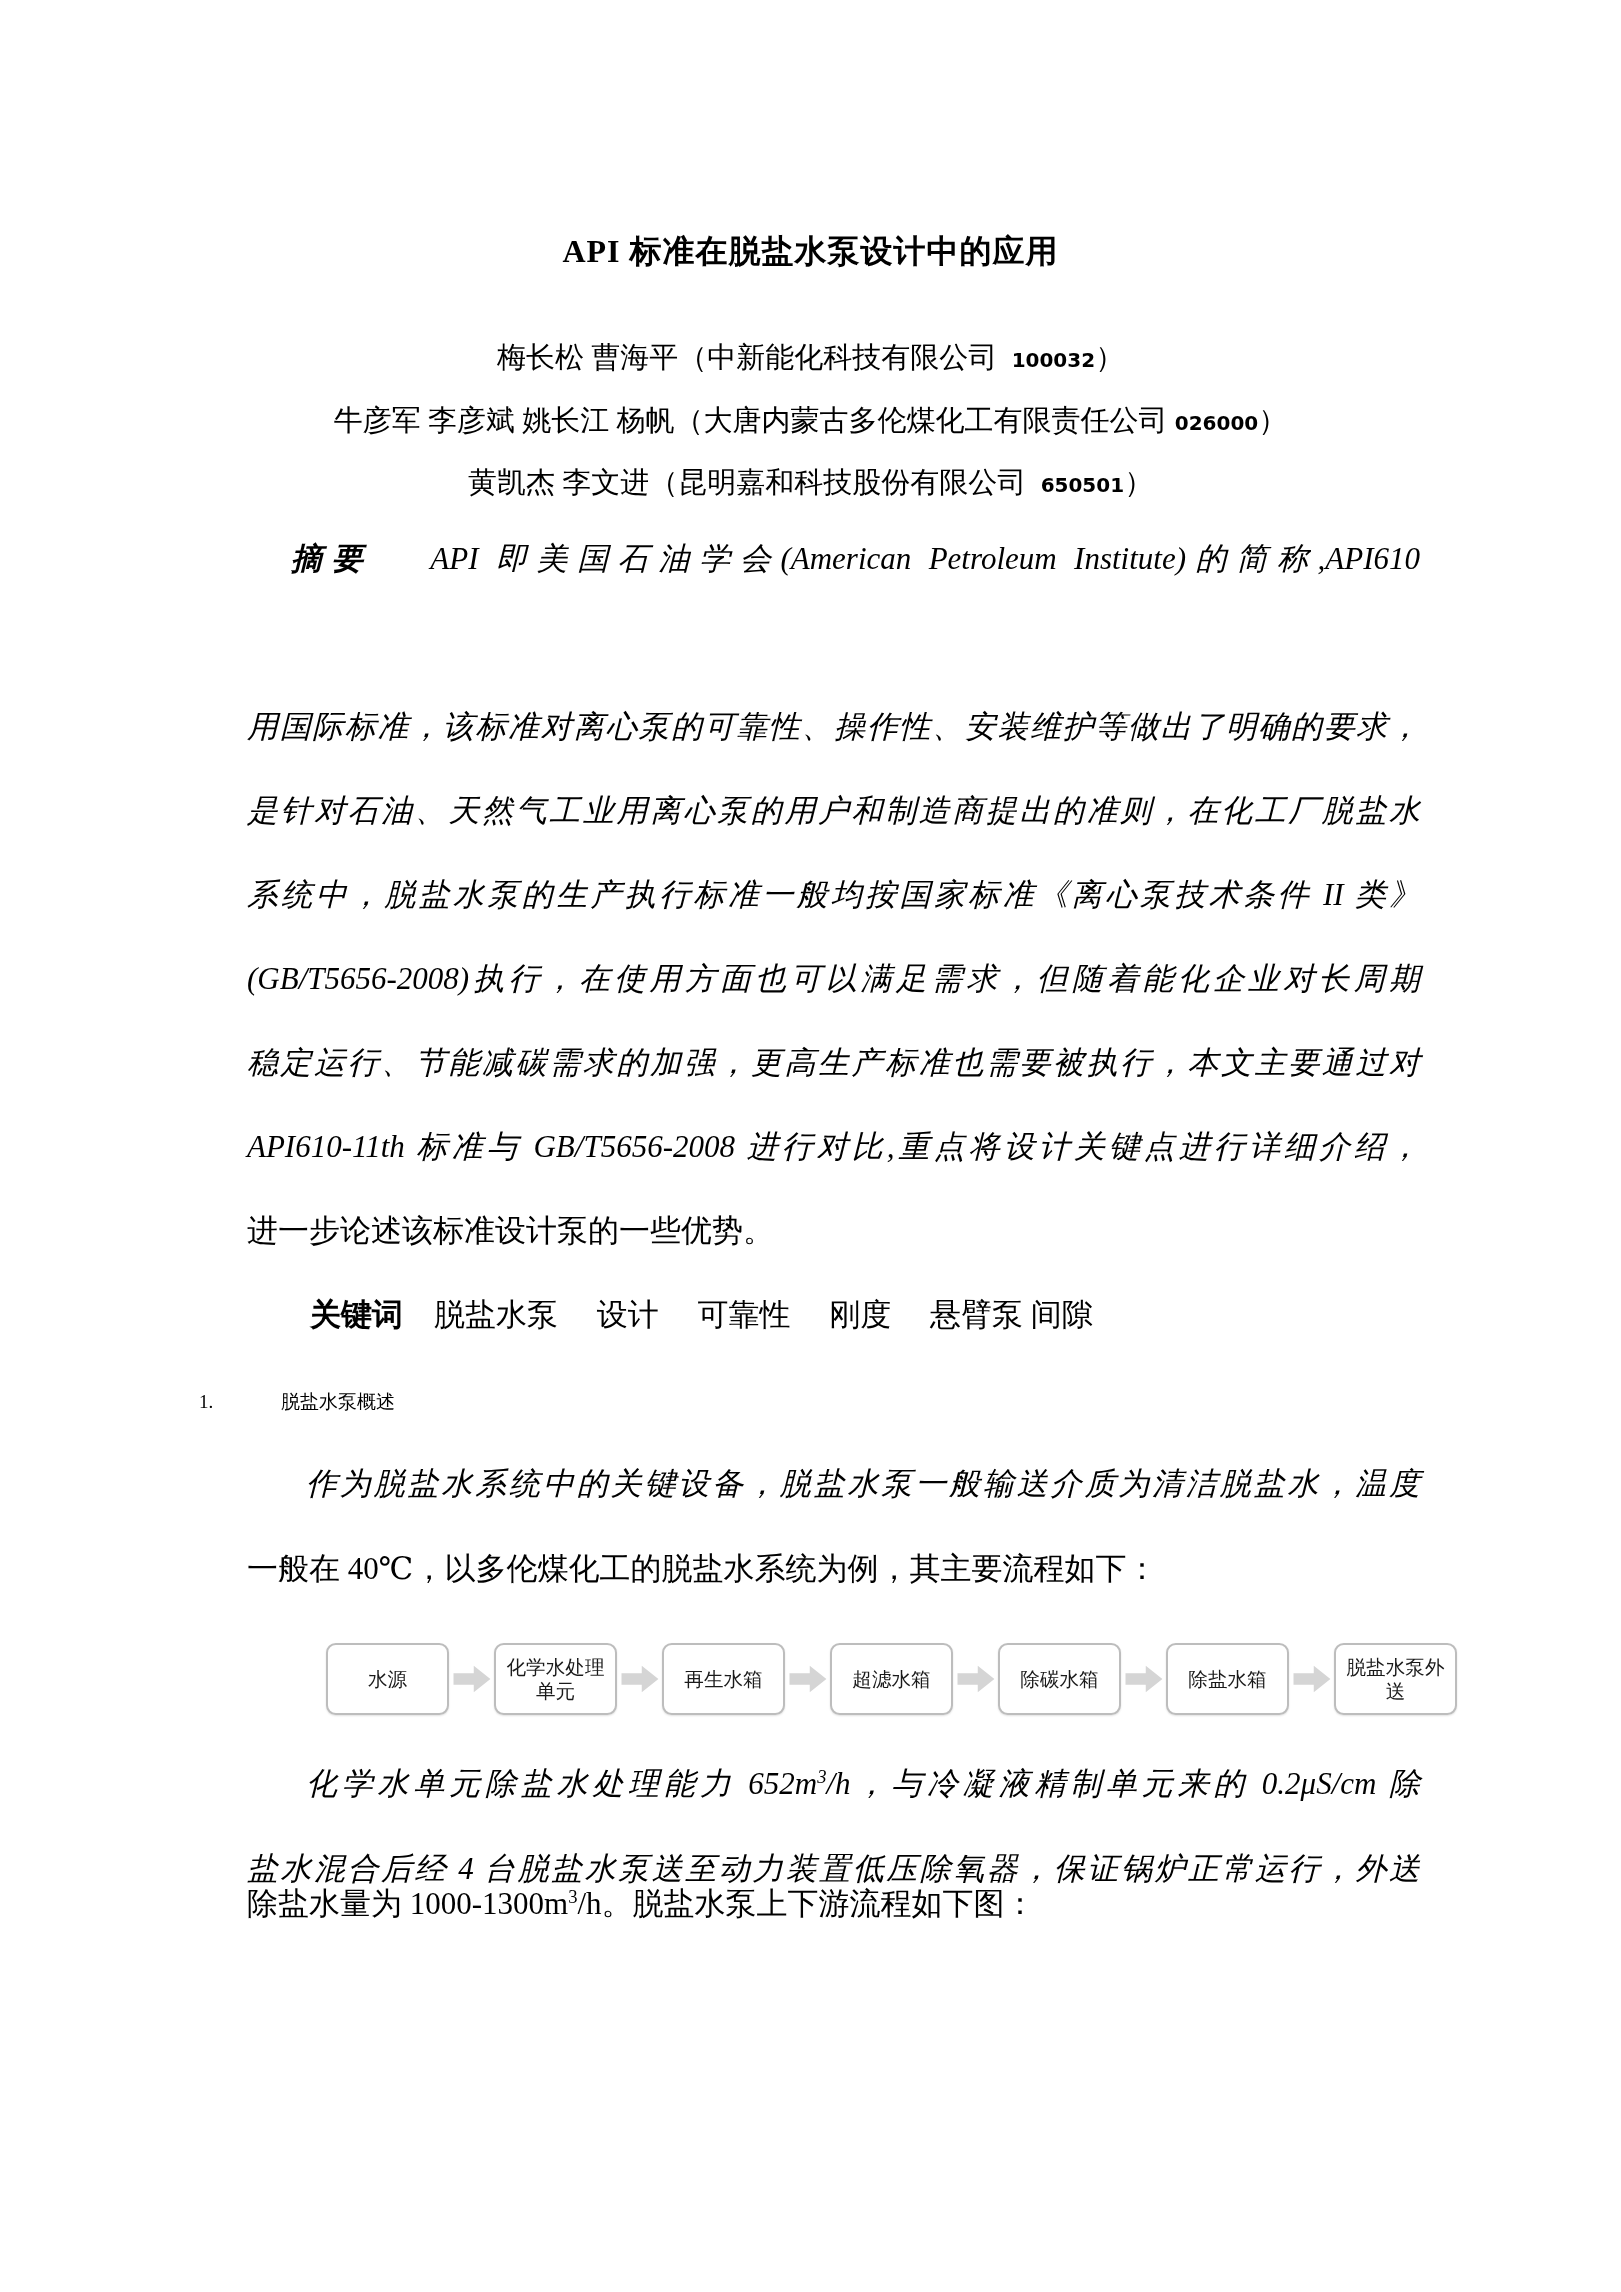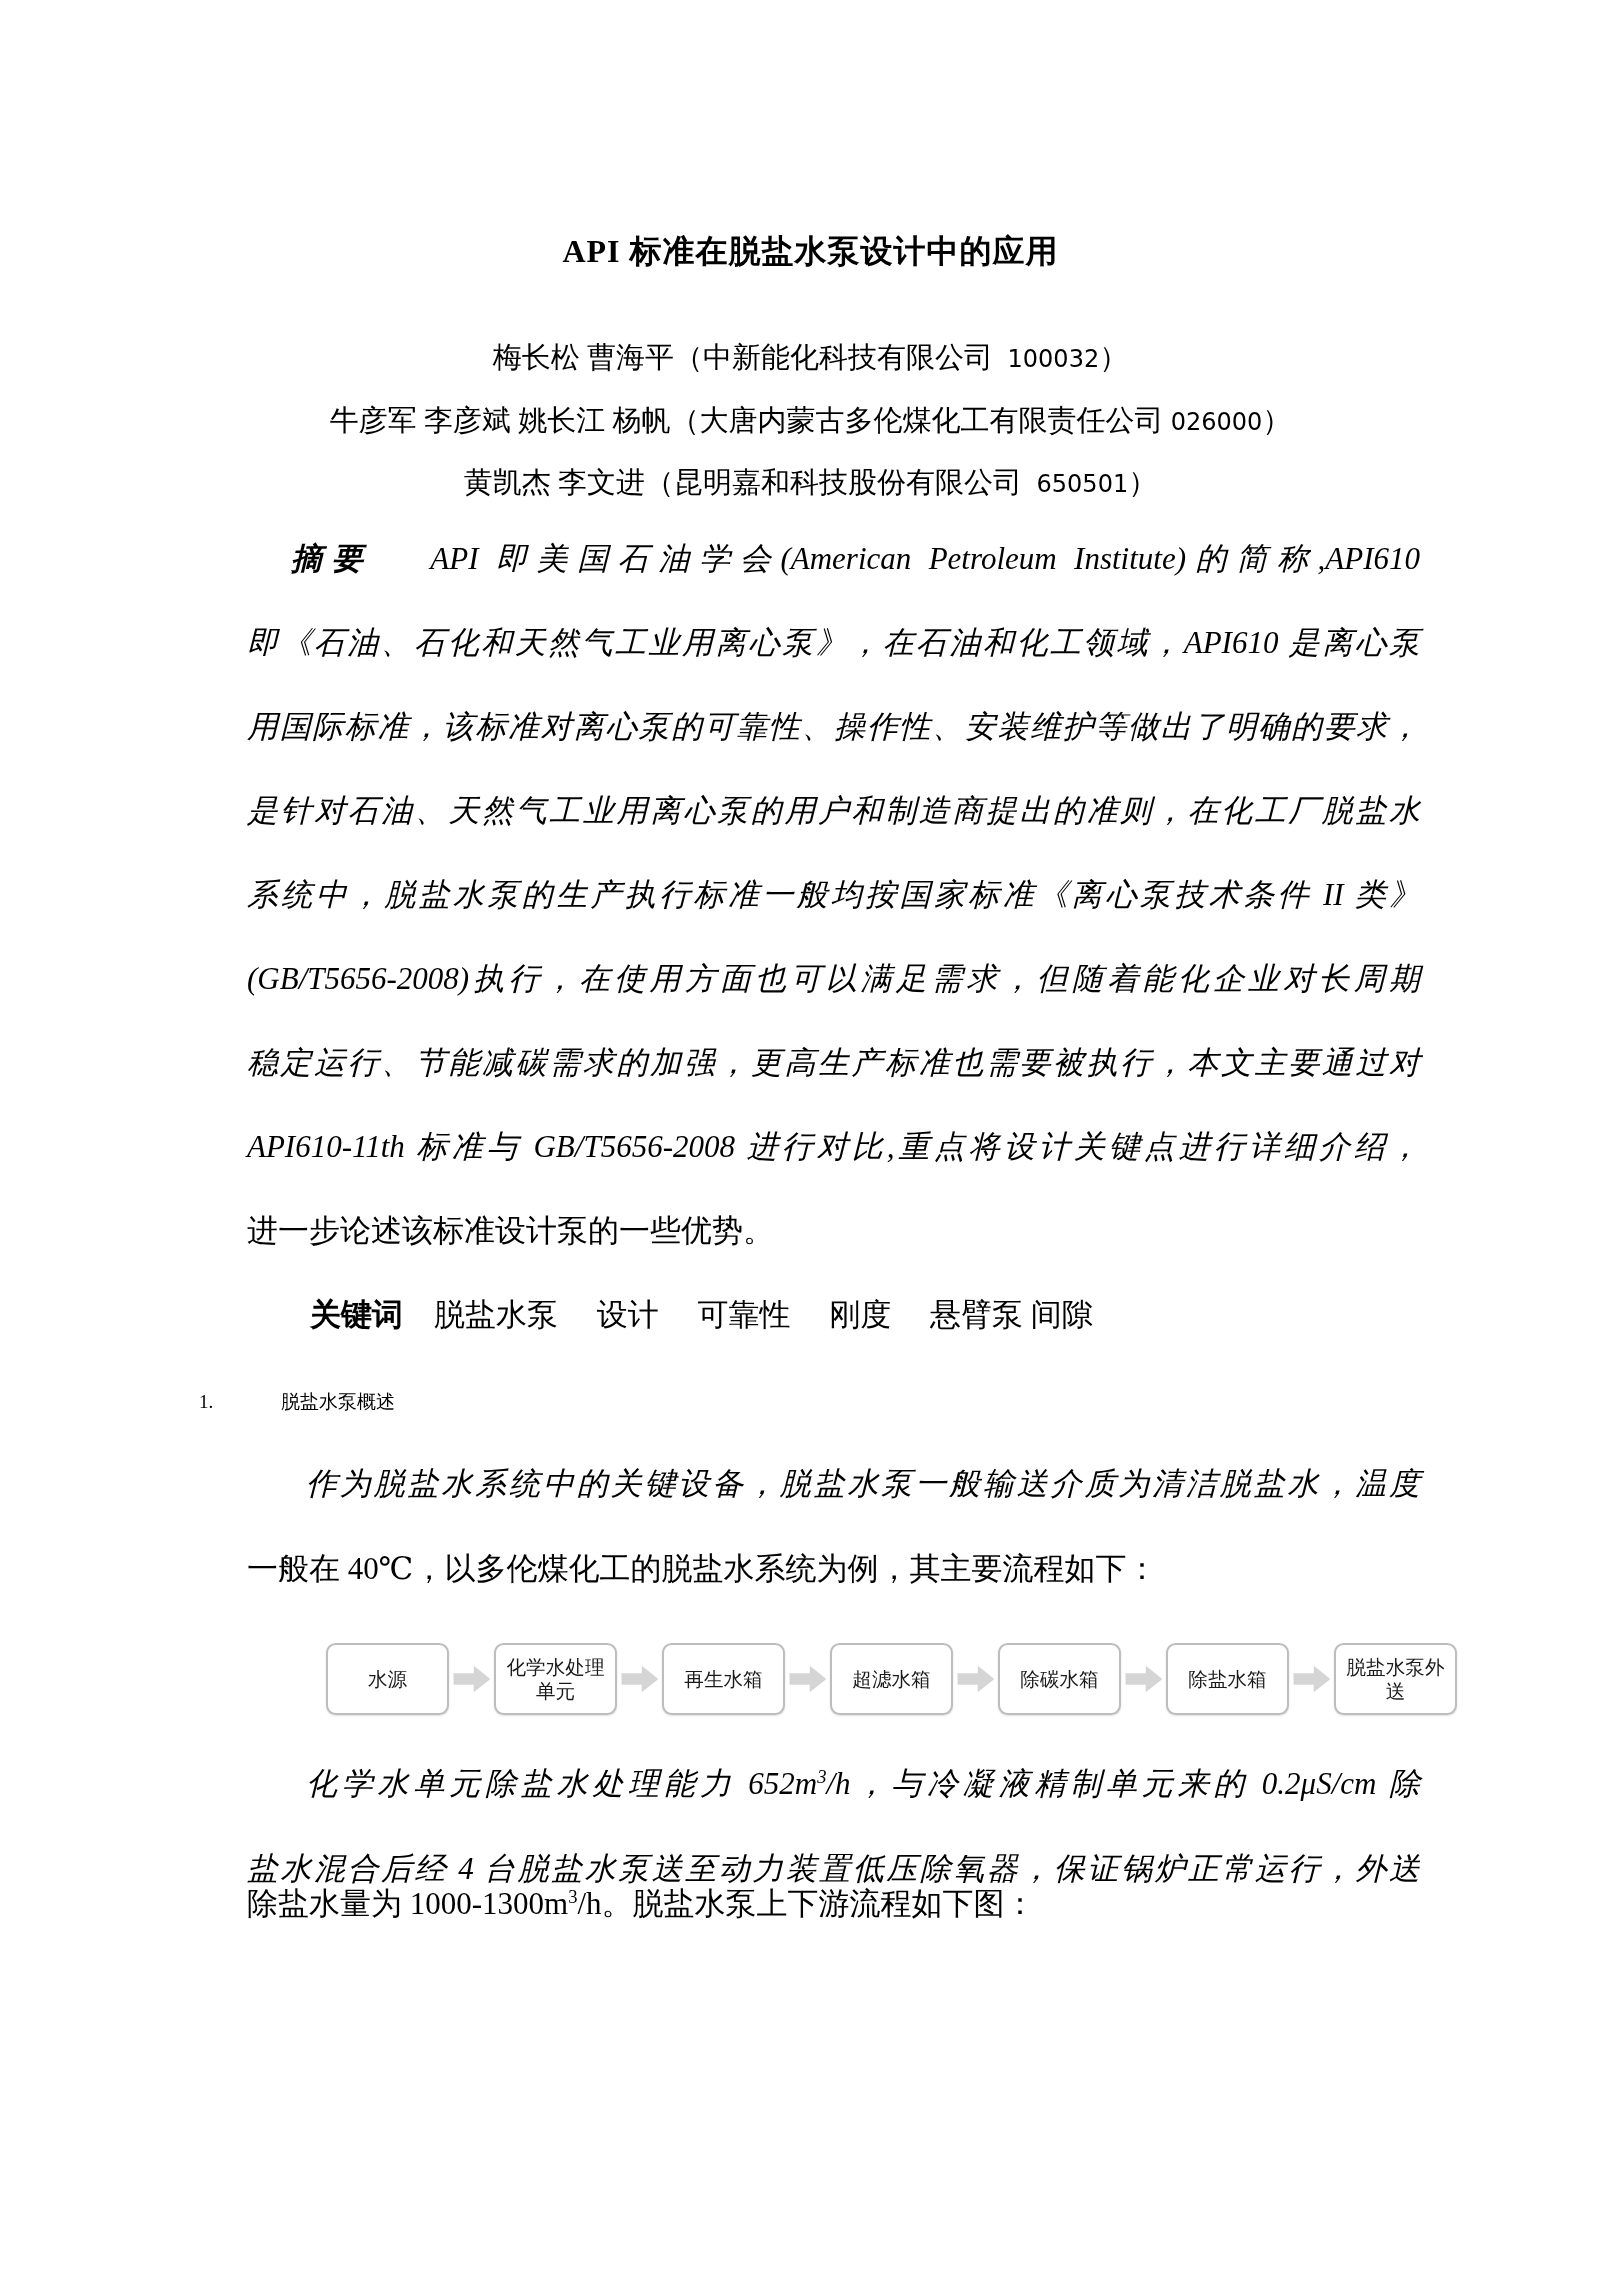--- a/index.html
+++ b/index.html
@@ -30,22 +30,22 @@
     top: 224px;
     height: 55px;
     line-height: 55px;
     font-size: 32px;
     font-weight: 700;
     letter-spacing: 1px;
   }
   .author-line { font-size: 29px; }
   .postal {
     font-family: "DejaVu Sans", "Liberation Sans", sans-serif;
-    font-weight: 400;
-    font-size: 24px;
+    font-weight: 700;
+    font-size: 20px;
   }
   .just { text-align: justify; text-align-last: justify; font-style: italic; }
   .bold { font-weight: 700; }
   .indent-abs { padding-left: 44px; width: 1129px; }
   .indent-2  { padding-left: 59px; width: 1114px; }
   .indent-kw { padding-left: 63px; width: 1111px; }
   .heading-line { left: 199px; width: 1221px; font-size: 19px; }
   .heading-num { display: inline-block; width: 82px; }
   sup.cube {
     font-size: 18.6px;
@@ -96,21 +96,20 @@
 
   <div class="line full title-line">API 标准在脱盐水泵设计中的应用</div>
 
   <div class="line full author-line" style="top:336px"><span>梅长松 曹海平（中新能化科技有限公司  </span><span class="postal">100032</span><span>）</span></div>
 
   <div class="line full author-line" style="top:399px"><span>牛彦军 李彦斌 姚长江 杨帆（大唐内蒙古多伦煤化工有限责任公司 </span><span class="postal">026000</span><span>）</span></div>
 
   <div class="line full author-line" style="top:461px"><span>黄凯杰 李文进（昆明嘉和科技股份有限公司  </span><span class="postal">650501</span><span>）</span></div>
 
   <div class="line just indent-abs" style="top:537px"><span class="bold">摘要</span><span>　 API 即美国石油学会(American Petroleum Institute)的简称,API610</span></div>
-  <div class="line just" style="top:621px">即《石油、石化和天然气工业用离心泵》，在石油和化工领域，API610 是离心泵</div>
   <div class="line just" style="top:705px">用国际标准，该标准对离心泵的可靠性、操作性、安装维护等做出了明确的要求，</div>
   <div class="line just" style="top:873px">系统中，脱盐水泵的生产执行标准一般均按国家标准《离心泵技术条件 II 类》</div>
   <div class="line just" style="top:789px">是针对石油、天然气工业用离心泵的用户和制造商提出的准则，在化工厂脱盐水</div>
   <div class="line just" style="top:957px">(GB/T5656-2008)执行，在使用方面也可以满足需求，但随着能化企业对长周期</div>
   <div class="line just" style="top:1041px">稳定运行、节能减碳需求的加强，更高生产标准也需要被执行，本文主要通过对</div>
   <div class="line just" style="top:1125px">API610-11th 标准与 GB/T5656-2008 进行对比,重点将设计关键点进行详细介绍，</div>
   <div class="line" style="top:1209px">进一步论述该标准设计泵的一些优势。</div>
 
   <div class="line indent-kw" style="top:1293px"><span class="bold">关键词</span><span>　脱盐水泵　 设计　 可靠性　 刚度　 悬臂泵 间隙</span></div>
 

